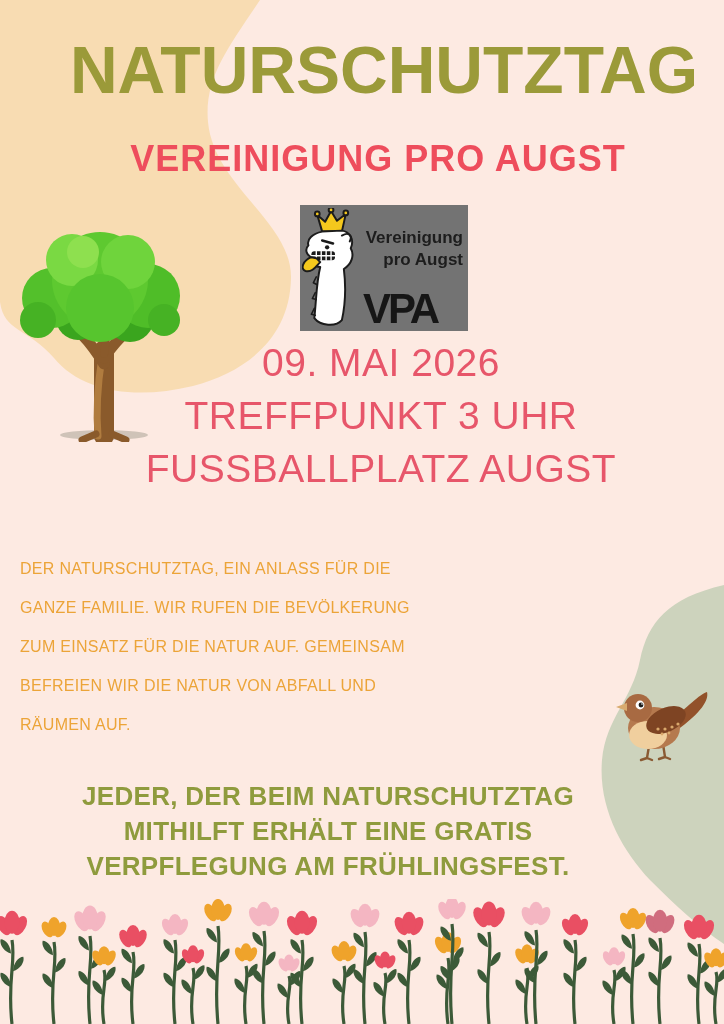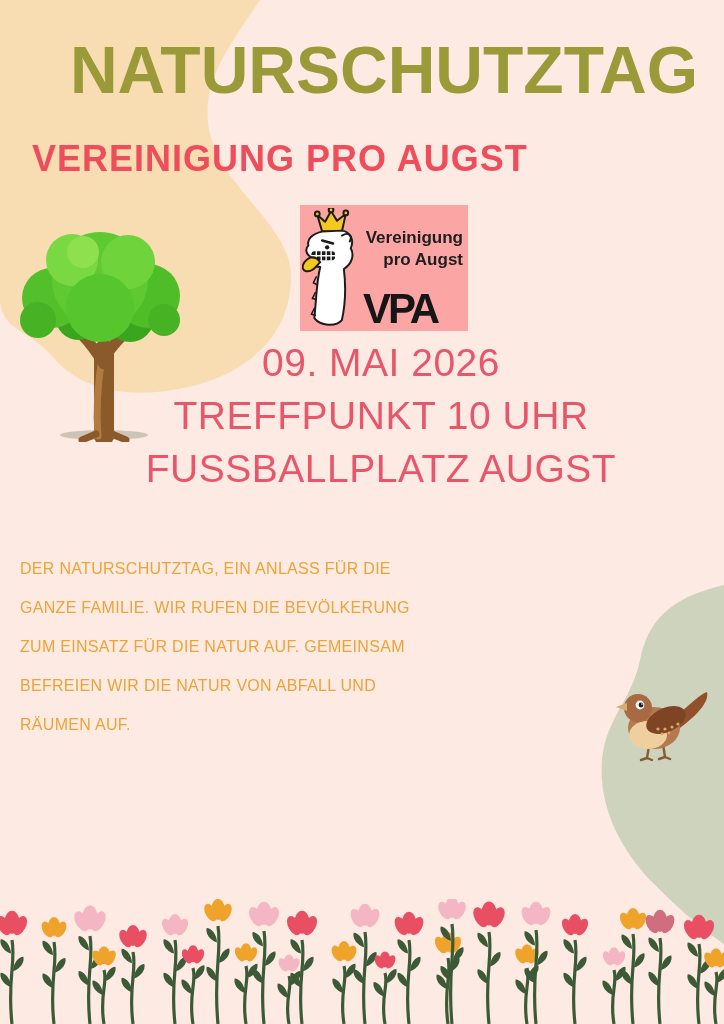--- a/index.html
+++ b/index.html
@@ -17,27 +17,27 @@
 
   .title{
     position:absolute;top:34px;left:0;width:724px;box-sizing:border-box;
     padding-left:28px;text-align:center;z-index:2;
     font-size:66px;font-weight:700;line-height:72px;letter-spacing:0px;
     color:#9b9a39;
     margin-left:8px;
   }
   .subtitle{
     position:absolute;top:138px;left:0;width:724px;box-sizing:border-box;
-    padding-left:32px;text-align:left;z-index:2;
+    padding-left:32px;text-align:center;z-index:2;
     font-size:36px;font-weight:700;letter-spacing:1px;
     color:#ee4d5c;
   }
   .logo{
     position:absolute;left:300px;top:205px;width:168px;height:126px;
-    background:#fca5a5;z-index:2;
+    background:#737373;z-index:2;
   }
   .logo-crest{position:absolute;left:2px;top:3px;}
   .logo-org{
     position:absolute;right:5px;top:22px;text-align:right;
     font-size:17px;font-weight:700;line-height:22px;color:#1d1d1d;
   }
   .logo-abbr{
     position:absolute;left:34px;right:2px;bottom:1px;text-align:center;
     font-size:42px;font-weight:700;letter-spacing:-3px;line-height:1;color:#161616;
   }
@@ -97,29 +97,32 @@
     </svg>
     <div class="logo-org">
       <div>Vereinigung</div>
       <div>pro Augst</div>
     </div>
     <div class="logo-abbr">VPA</div>
   </div>
 
   <div class="event">
     <div>09. MAI 2026</div>
-    <div>TREFFPUNKT 10 UHR</div>
+    <div>TREFFPUNKT 3 UHR</div>
     <div>FUSSBALLPLATZ AUGST</div>
   </div>
 
   <div class="description">DER NATURSCHUTZTAG, EIN ANLASS FÜR DIE
 GANZE FAMILIE. WIR RUFEN DIE BEVÖLKERUNG
 ZUM EINSATZ FÜR DIE NATUR AUF. GEMEINSAM
 BEFREIEN WIR DIE NATUR VON ABFALL UND
 RÄUMEN AUF.</div>
+  <div class="incentive">JEDER, DER BEIM NATURSCHUTZTAG
+MITHILFT ERHÄLT EINE GRATIS
+VERPFLEGUNG AM FRÜHLINGSFEST.</div>
 
   <svg class="tree" width="180" height="220" viewBox="0 0 180 220">
     <ellipse cx="96" cy="213" rx="44" ry="5" fill="#a9a296" opacity="0.55"></ellipse>
     <g stroke="#8a5a2b" fill="none" stroke-linecap="round">
       <path d="M96,214 L96,128" stroke-width="20"></path>
       <path d="M90,214 C88,190 90,160 94,135" stroke="#b07c3f" stroke-width="7"></path>
       <path d="M96,142 C80,116 68,106 54,96" stroke-width="11"></path>
       <path d="M96,136 C112,112 126,104 136,92" stroke-width="11"></path>
       <path d="M96,132 L100,100" stroke-width="8"></path>
       <path d="M88,212 l-14,6 M104,212 l14,6" stroke-width="7"></path>

